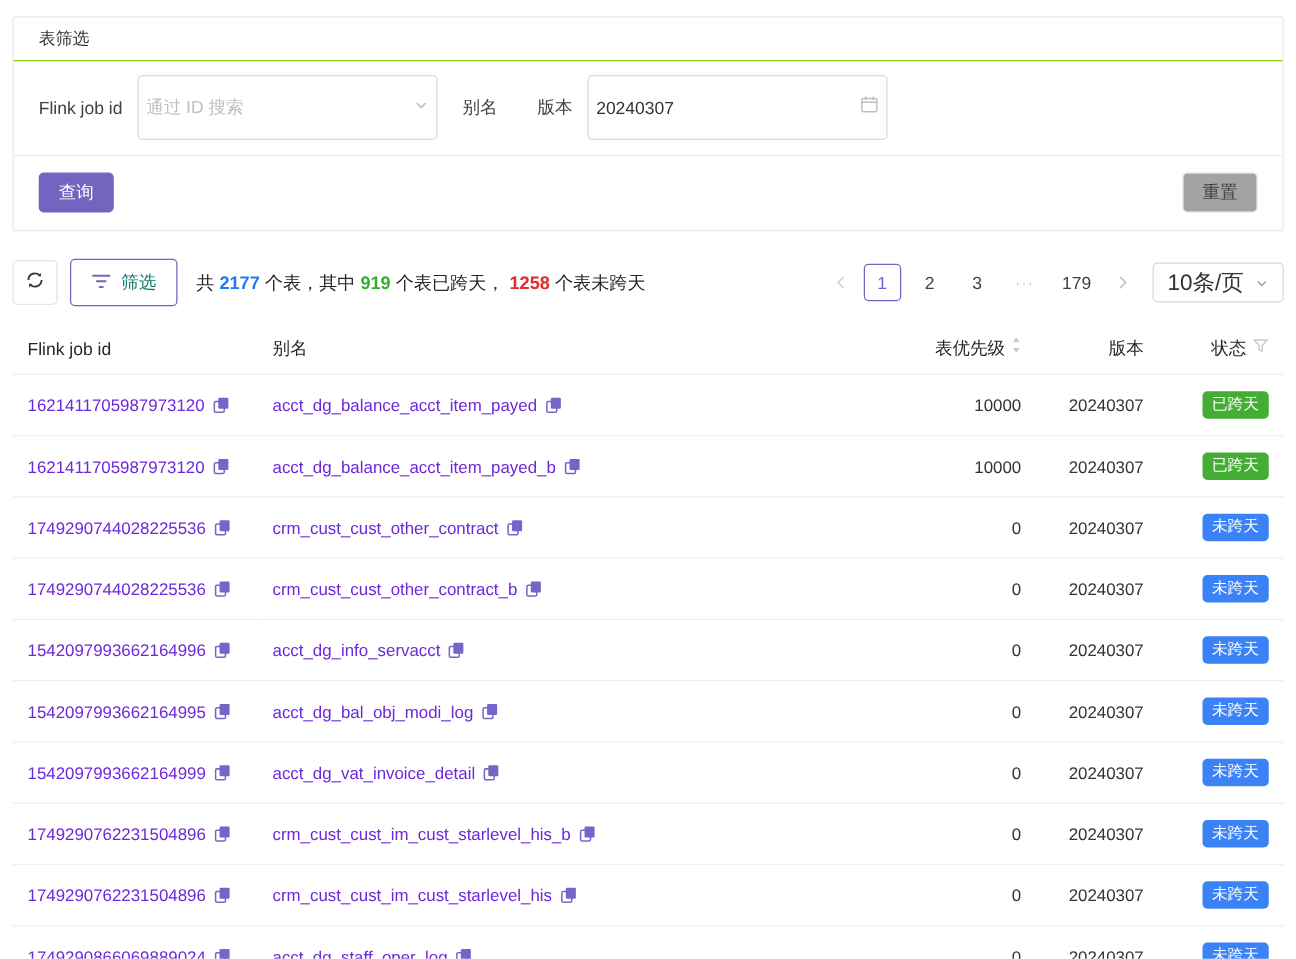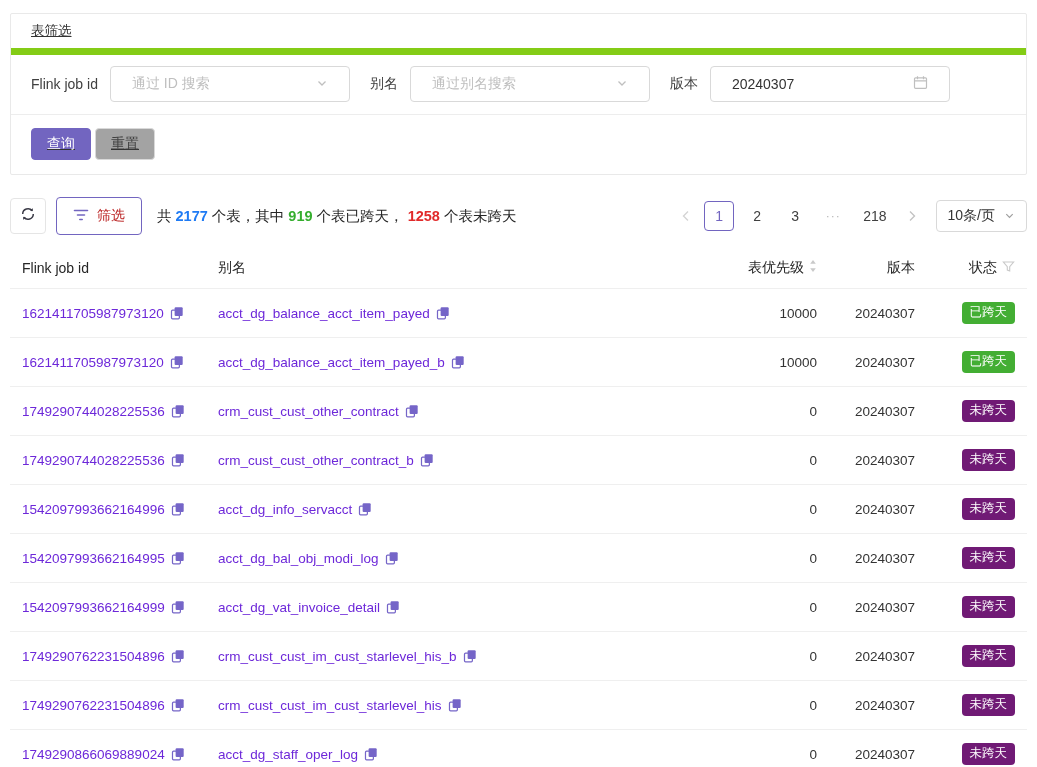--- a/index.html
+++ b/index.html
@@ -1,95 +1,89 @@
 <!DOCTYPE html>
 <html><head>
 <meta charset="utf-8">
 <style>
   * { box-sizing: border-box; margin: 0; padding: 0; }
   html,body { width:1037px; height:767px; background:#fff; overflow:hidden;
     font-family:"Liberation Sans","DejaVu Sans",sans-serif; color:#333; }
 
   
   .filter-card { margin:13px 10px 0; border:1px solid #e9e9e9; border-radius:2px; background:#fff; }
-  .card-title { padding:8px 20px; font-size:13.5px; color:#333; border-bottom:7px solid #84cc16;text-decoration:underline; }
+  .card-title { padding:8px 20px; font-size:13.5px; color:#333; border-bottom:1px solid #84cc16; }
   .filter-row { display:flex; align-items:center; padding:11px 20px 12px; border-bottom:1px solid #ededed; }
   .field { display:flex; align-items:center; margin-right:20px; }
   .field-label { font-size:14px; color:#404040; margin-right:12px; white-space:nowrap; }
-  .select, .date-input { width:240px; height:36px; border:1px solid #d9d9d9; border-radius:4px;
-    display:flex; align-items:center; justify-content:space-between; padding:0 21px; background:#fff; cursor:pointer; }
+  .select, .date-input { width:240px; height:52px; border:1px solid #d9d9d9; border-radius:4px;
+    display:flex; align-items:center; justify-content:space-between; padding:0 6px; background:#fff; cursor:pointer; }
   .placeholder { color:#bfbfbf; font-size:14px; }
   .input-value { color:#333; font-size:14px; }
-  .btn-row { display:flex; justify-content:flex-start; align-items:center; gap:4px; padding:13px 20px 14px;text-decoration:underline; }
+  .btn-row { display:flex; justify-content:space-between; align-items:center; gap:4px; padding:13px 20px 14px; }
   .btn { height:32px; padding:0 15px; font-size:14px; border-radius:4px; cursor:pointer;
     font-family:inherit; display:inline-flex; align-items:center; }
   .btn-primary { background:#7265c0; border:1px solid #7265c0; color:#fff; }
   .btn-default { background:#a3a3a3; border:1px solid #d9d9d9; color:#404040; }
 
   
   .toolbar { margin:22px 10px 0; display:flex; align-items:center; }
   .icon-btn { width:36px; height:36px; border:1px solid #e5e5e5; border-radius:4px; background:#fff;
     display:flex; align-items:center; justify-content:center; cursor:pointer; flex:0 0 auto; }
   .filter-btn { margin-left:10px; height:38px; padding:16px 16px; border:1px solid #7265c0; border-radius:4px;
-    background:#fff; color:#b91c1c; font-size:14px; display:flex; align-items:center; gap:8px; cursor:pointer;
+    background:#fff; color:#0f766e; font-size:14px; display:flex; align-items:center; gap:8px; cursor:pointer;
     font-family:inherit; flex:0 0 auto; }
   .stats { margin-left:15px; font-size:14.5px; color:#262626; white-space:nowrap;text-align:center; }
   .stat-num { font-weight:bold; }
   .stat-total { color:#1f7bf4; }
   .stat-crossed { color:#35ae2e; }
   .stat-uncrossed { color:#e12a2a; }
 
   
   .pagination { margin-left:auto; display:flex; align-items:center; }
   .page-nav { width:28px; height:30px; display:flex; align-items:center; justify-content:center; cursor:pointer; }
   .pages { display:flex; align-items:center; }
   .page-item { min-width:30px; height:30px; margin:0 4px; padding:0 6px; display:flex; align-items:center;
     justify-content:center; font-size:14px; color:#404040; border:1px solid transparent; border-radius:4px; cursor:pointer; }
   .page-item.active { border-color:#7265c0; color:#7265c0; }
   .page-item.ellipsis { color:#b5b5b5; letter-spacing:1px; font-size:12px; }
   .size-select { margin-left:10px; height:32px; border:1px solid #d9d9d9; border-radius:4px; background:#fff;
-    padding:0 11px; display:flex; align-items:center; gap:9px; font-size:14px; color:#333; cursor:pointer; }
+    padding:0 11px; display:flex; align-items:center; gap:9px; font-size:18px; color:#333; cursor:pointer; }
 
   
   table { width:1017px; margin:14px 10px 0; border-collapse:collapse; table-layout:fixed; }
   th { font-size:14px; color:#262626; font-weight:500; text-align:left; padding:10px 12px 11px; }
   td { font-size:13.5px; color:#333; padding:13px 12px; border-top:1px solid #efefef; }
   th.num, td.num { text-align:right; }
   th .hdr-inner { display:inline-flex; align-items:center; gap:5px;font-family:Liberation Serif, serif; }
   .link { color:#6d28d9; cursor:pointer; }
   .copy { display:inline-flex; margin-left:6px; vertical-align:-2px; cursor:pointer; color:#7565c8; }
   .badge { display:inline-block; padding:3px 8px 4px; border-radius:4px; font-size:12.5px; color:#fff; line-height:1.2; }
   .badge.crossed { background:#43ae33; }
-  .badge.uncrossed { background:#701a75; }
+  .badge.uncrossed { background:#3b82f6; }
 </style>
 </head>
 <body>
 
 <div class="filter-card">
   <div class="card-title">表筛选</div>
 
   <div class="filter-row">
     <div class="field">
       <span class="field-label">Flink job id</span>
       <div class="select">
         <span class="placeholder">通过 ID 搜索</span>
         <span><svg width="12" height="12" viewBox="0 0 12 12" fill="none" stroke="#bfbfbf" stroke-width="1.3">
               <path d="M2.5 4.5 6 8l3.5-3.5"></path>
             </svg></span>
       </div>
     </div>
 
     <div class="field">
       <span class="field-label">别名</span>
-      <div class="select">
-        <span class="placeholder">通过别名搜索</span>
-        <span><svg width="12" height="12" viewBox="0 0 12 12" fill="none" stroke="#bfbfbf" stroke-width="1.3">
-              <path d="M2.5 4.5 6 8l3.5-3.5"></path>
-            </svg></span>
-      </div>
     </div>
 
     <div class="field">
       <span class="field-label">版本</span>
       <div class="date-input">
         <span class="input-value">20240307</span>
         <span><svg width="15" height="15" viewBox="0 0 15 15" fill="none" stroke="#bfbfbf" stroke-width="1.2">
               <rect x="1.5" y="2.8" width="12" height="10.5" rx="1"></rect>
               <path d="M1.5 5.8h12M4.5 1.2v3M10.5 1.2v3"></path>
             </svg></span>
@@ -132,21 +126,21 @@
     <span class="page-nav">
         <svg width="10" height="12" viewBox="0 0 10 12" fill="none" stroke="#d4d4d4" stroke-width="1.4">
           <path d="M7 1.5 2.5 6 7 10.5"></path>
         </svg>
       </span>
     <span class="pages">
         <span class="page-item active">1</span>
         <span class="page-item">2</span>
         <span class="page-item">3</span>
         <span class="page-item ellipsis">···</span>
-        <span class="page-item">218</span>
+        <span class="page-item">179</span>
       </span>
     <span class="page-nav">
         <svg width="10" height="12" viewBox="0 0 10 12" fill="none" stroke="#c3c3c3" stroke-width="1.4">
           <path d="M3 1.5 7.5 6 3 10.5"></path>
         </svg>
       </span>
     <div class="size-select">
       <span>10条/页</span>
       <span><svg width="11" height="11" viewBox="0 0 12 12" fill="none" stroke="#9e9e9e" stroke-width="1.3">
             <path d="M2.5 4.5 6 8l3.5-3.5"></path>

